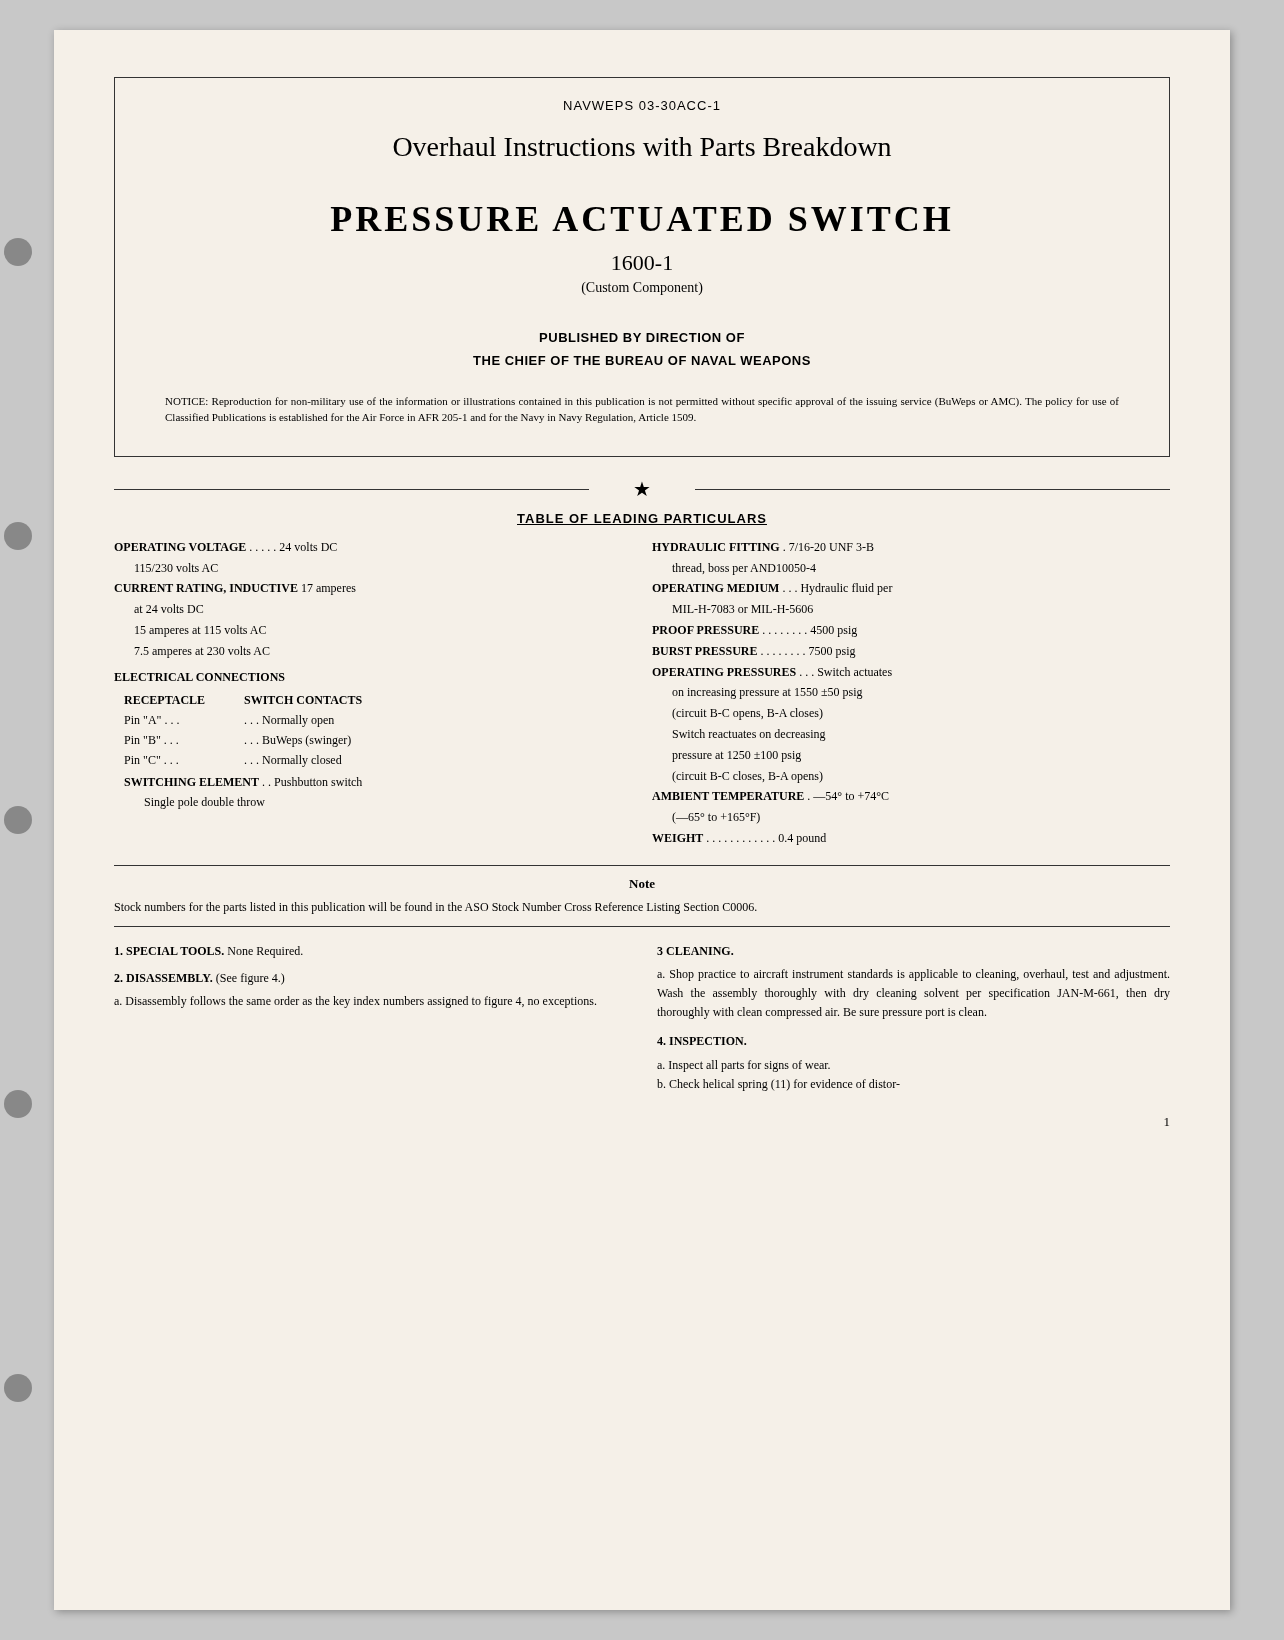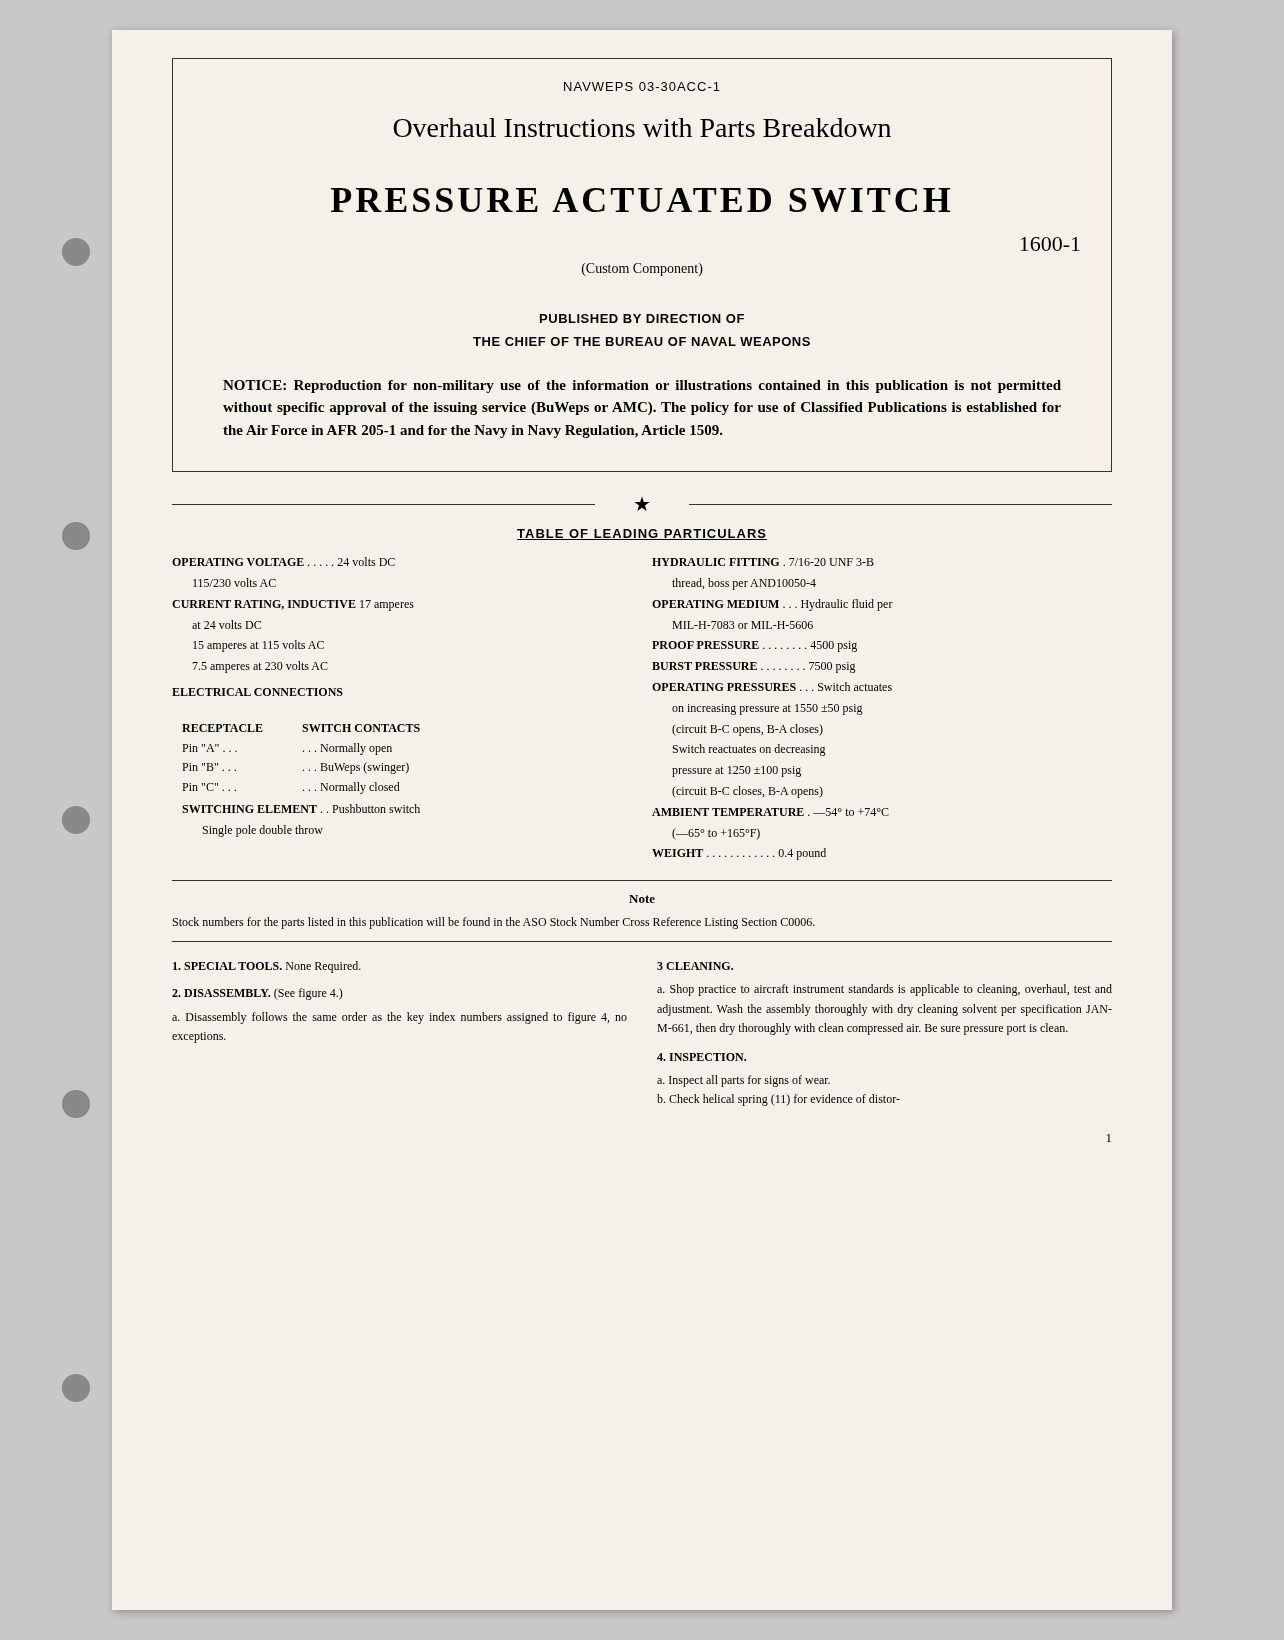--- a/index.html
+++ b/index.html
@@ -7,23 +7,23 @@
       background: #c8c8c8;
       width: 1284px;
       min-height: 1640px;
       font-family: 'Times New Roman', Times, serif;
       display: flex;
       justify-content: center;
       padding: 30px 0;
     }
     .page {
       background: #f5f0e8;
-      width: 1060px;
+      width: 1176px;
       min-height: 1580px;
-      padding: 28px 60px 40px 60px;
+      padding: 47px 60px 40px 60px;
       position: relative;
       box-shadow: 2px 2px 8px rgba(0,0,0,0.3);
     }
     
     .binding-holes {
       position: absolute;
       left: -50px;
       top: 0;
       display: flex;
       flex-direction: column;
@@ -59,40 +59,38 @@
     .subtitle {
       font-size: 36px;
       font-weight: bold;
       letter-spacing: 3px;
       margin-bottom: 10px;
       font-family: 'Times New Roman', Times, serif;
     }
     .model-number {
       font-size: 22px;
       margin-bottom: 4px;
-      text-align: right;
     }
     .custom-component {
       font-size: 14px;
       margin-bottom: 30px;
     }
     .published-by {
       font-size: 13px;
       letter-spacing: 0.5px;
       line-height: 1.8;
       margin-bottom: 20px;
       font-family: Arial, sans-serif;
       font-weight: bold;
     }
     .notice-text {
-      font-size: 15px;
+      font-size: 11px;
       text-align: justify;
       line-height: 1.5;
       margin: 0 20px;
-      font-weight: bold;
     }
     
     .star-divider {
       text-align: center;
       font-size: 20px;
       margin: 15px 0 10px 0;
       position: relative;
     }
     .star-divider::before {
       content: '';
@@ -227,21 +225,21 @@
   <div class="particulars-grid">
 
     <div class="particulars-left">
       <p><span class="bold-label">OPERATING VOLTAGE</span> . . . . . 24 volts DC</p>
       <p class="indent">115/230 volts AC</p>
       <p><span class="bold-label">CURRENT RATING, INDUCTIVE</span>  17 amperes</p>
       <p class="indent">at 24 volts DC</p>
       <p class="indent">15 amperes at 115 volts AC</p>
       <p class="indent">7.5 amperes at 230 volts AC</p>
       <p style="margin-top:6px;"><span class="bold-label">ELECTRICAL CONNECTIONS</span></p>
-      <div style="margin-left:10px; margin-top:16px;">
+      <div style="margin-left:10px; margin-top:4px;">
         <div style="display:grid; grid-template-columns:120px 1fr; font-weight:bold; font-size:12px;">
           <span>RECEPTACLE</span>
           <span>SWITCH CONTACTS</span>
         </div>
         <div style="display:grid; grid-template-columns:120px 1fr; font-size:12px;">
           <span>Pin "A" . . .</span>
             <span>. . . Normally open</span>
         </div>
         <div style="display:grid; grid-template-columns:120px 1fr; font-size:12px;">
           <span>Pin "B" . . .</span>

